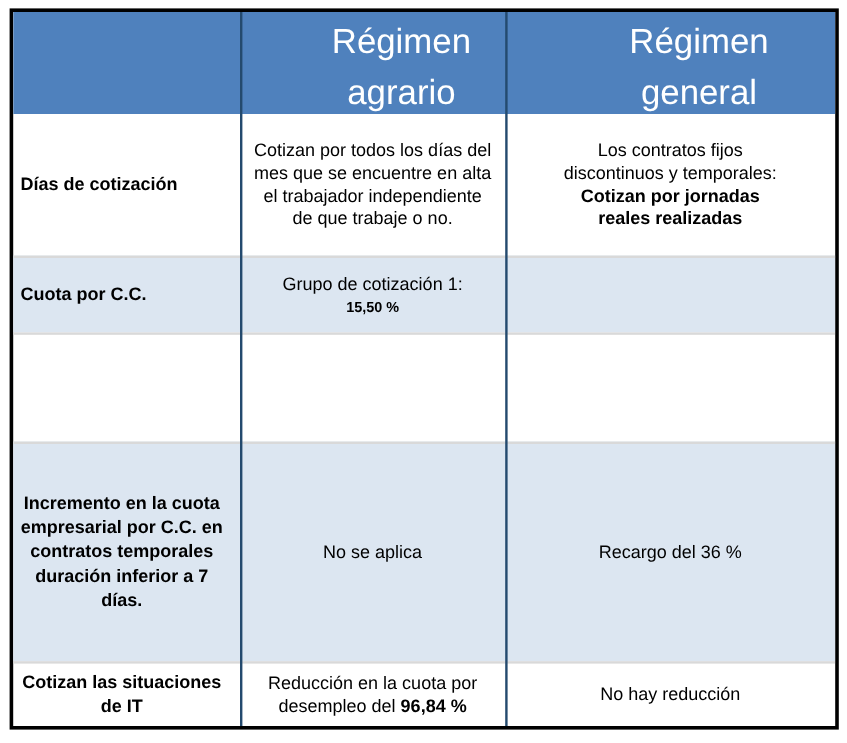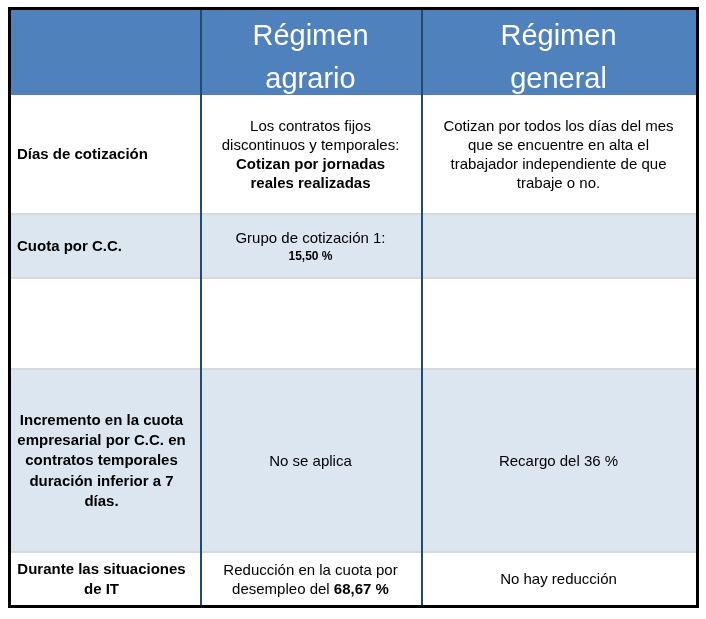--- a/index.html
+++ b/index.html
@@ -24,21 +24,21 @@
     box-sizing: border-box;
     border: 3px solid var(--outer-border, #000000);
     background: #ffffff;
     overflow: hidden;
   }
   .row {
     display: grid;
     grid-template-columns: 189px 221px 275px;
     box-sizing: border-box;
   }
-  .r-header { height: 85px; background: var(--header-bg, #4F81BD); }
+  .r-header { height: 85px; background: var(--header-bg, #4F81BD); padding-left: 24px; }
   .r1 { height: 118px; }
   .r2 { height: 64px;  background: var(--alt-row-bg, #DCE6F1); border-top: 2px solid var(--row-divider, #D9D9D9); }
   .r3 { height: 91px;  border-top: 2px solid var(--row-divider, #D9D9D9); }
   .r4 { height: 183px; background: var(--alt-row-bg, #DCE6F1); border-top: 2px solid var(--row-divider, #D9D9D9); }
   .r5 { height: 54px;  border-top: 2px solid var(--row-divider, #D9D9D9); }
 
   .cell {
     display: flex;
     flex-direction: column;
     align-items: center;
@@ -103,27 +103,27 @@
         <span>Régimen</span>
         <span>general</span>
       </div>
     </div>
 
     <div class="row r1">
       <div class="cell label-cell">
         <span>Días de cotización</span>
       </div>
       <div class="cell">
+        <div class="w250">Cotizan por todos los días del mes que se encuentre en alta el trabajador independiente de que trabaje o no.</div>
+      </div>
+      <div class="cell">
         <div class="w180">
           <span class="content">Los contratos fijos discontinuos y temporales:</span>
            <span class="content bold">Cotizan por jornadas reales realizadas</span>
         </div>
-      </div>
-      <div class="cell">
-        <div class="w250">Cotizan por todos los días del mes que se encuentre en alta el trabajador independiente de que trabaje o no.</div>
       </div>
     </div>
 
     <div class="row r2">
       <div class="cell label-cell">
         <span>Cuota por C.C.</span>
       </div>
       <div class="cell">
         <div class="w200">
           <span>Grupo de cotización 1:</span>
@@ -148,26 +148,26 @@
       <div class="cell">
         <span>No se aplica</span>
       </div>
       <div class="cell">
         <span>Recargo del 36 %</span>
       </div>
     </div>
 
     <div class="row r5">
       <div class="cell label-cell">
-        <span>Durante las situaciones de IT</span>
+        <span>Cotizan las situaciones de IT</span>
       </div>
       <div class="cell">
         <div class="w200">
           <span class="content">Reducción en la cuota por desempleo del</span>
-           <span class="bold">68,67 %</span>
+           <span class="bold">96,84 %</span>
         </div>
       </div>
       <div class="cell">
         <span>No hay reducción</span>
       </div>
     </div>
 
     <div class="vline vline-1"></div>
     <div class="vline vline-2"></div>
   </div>

